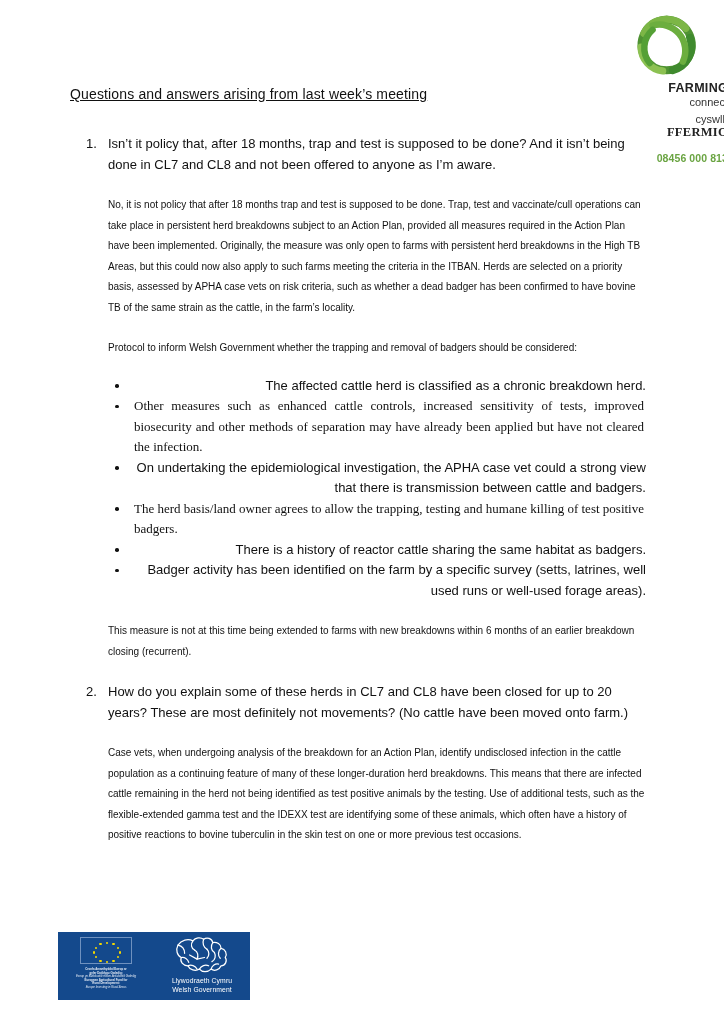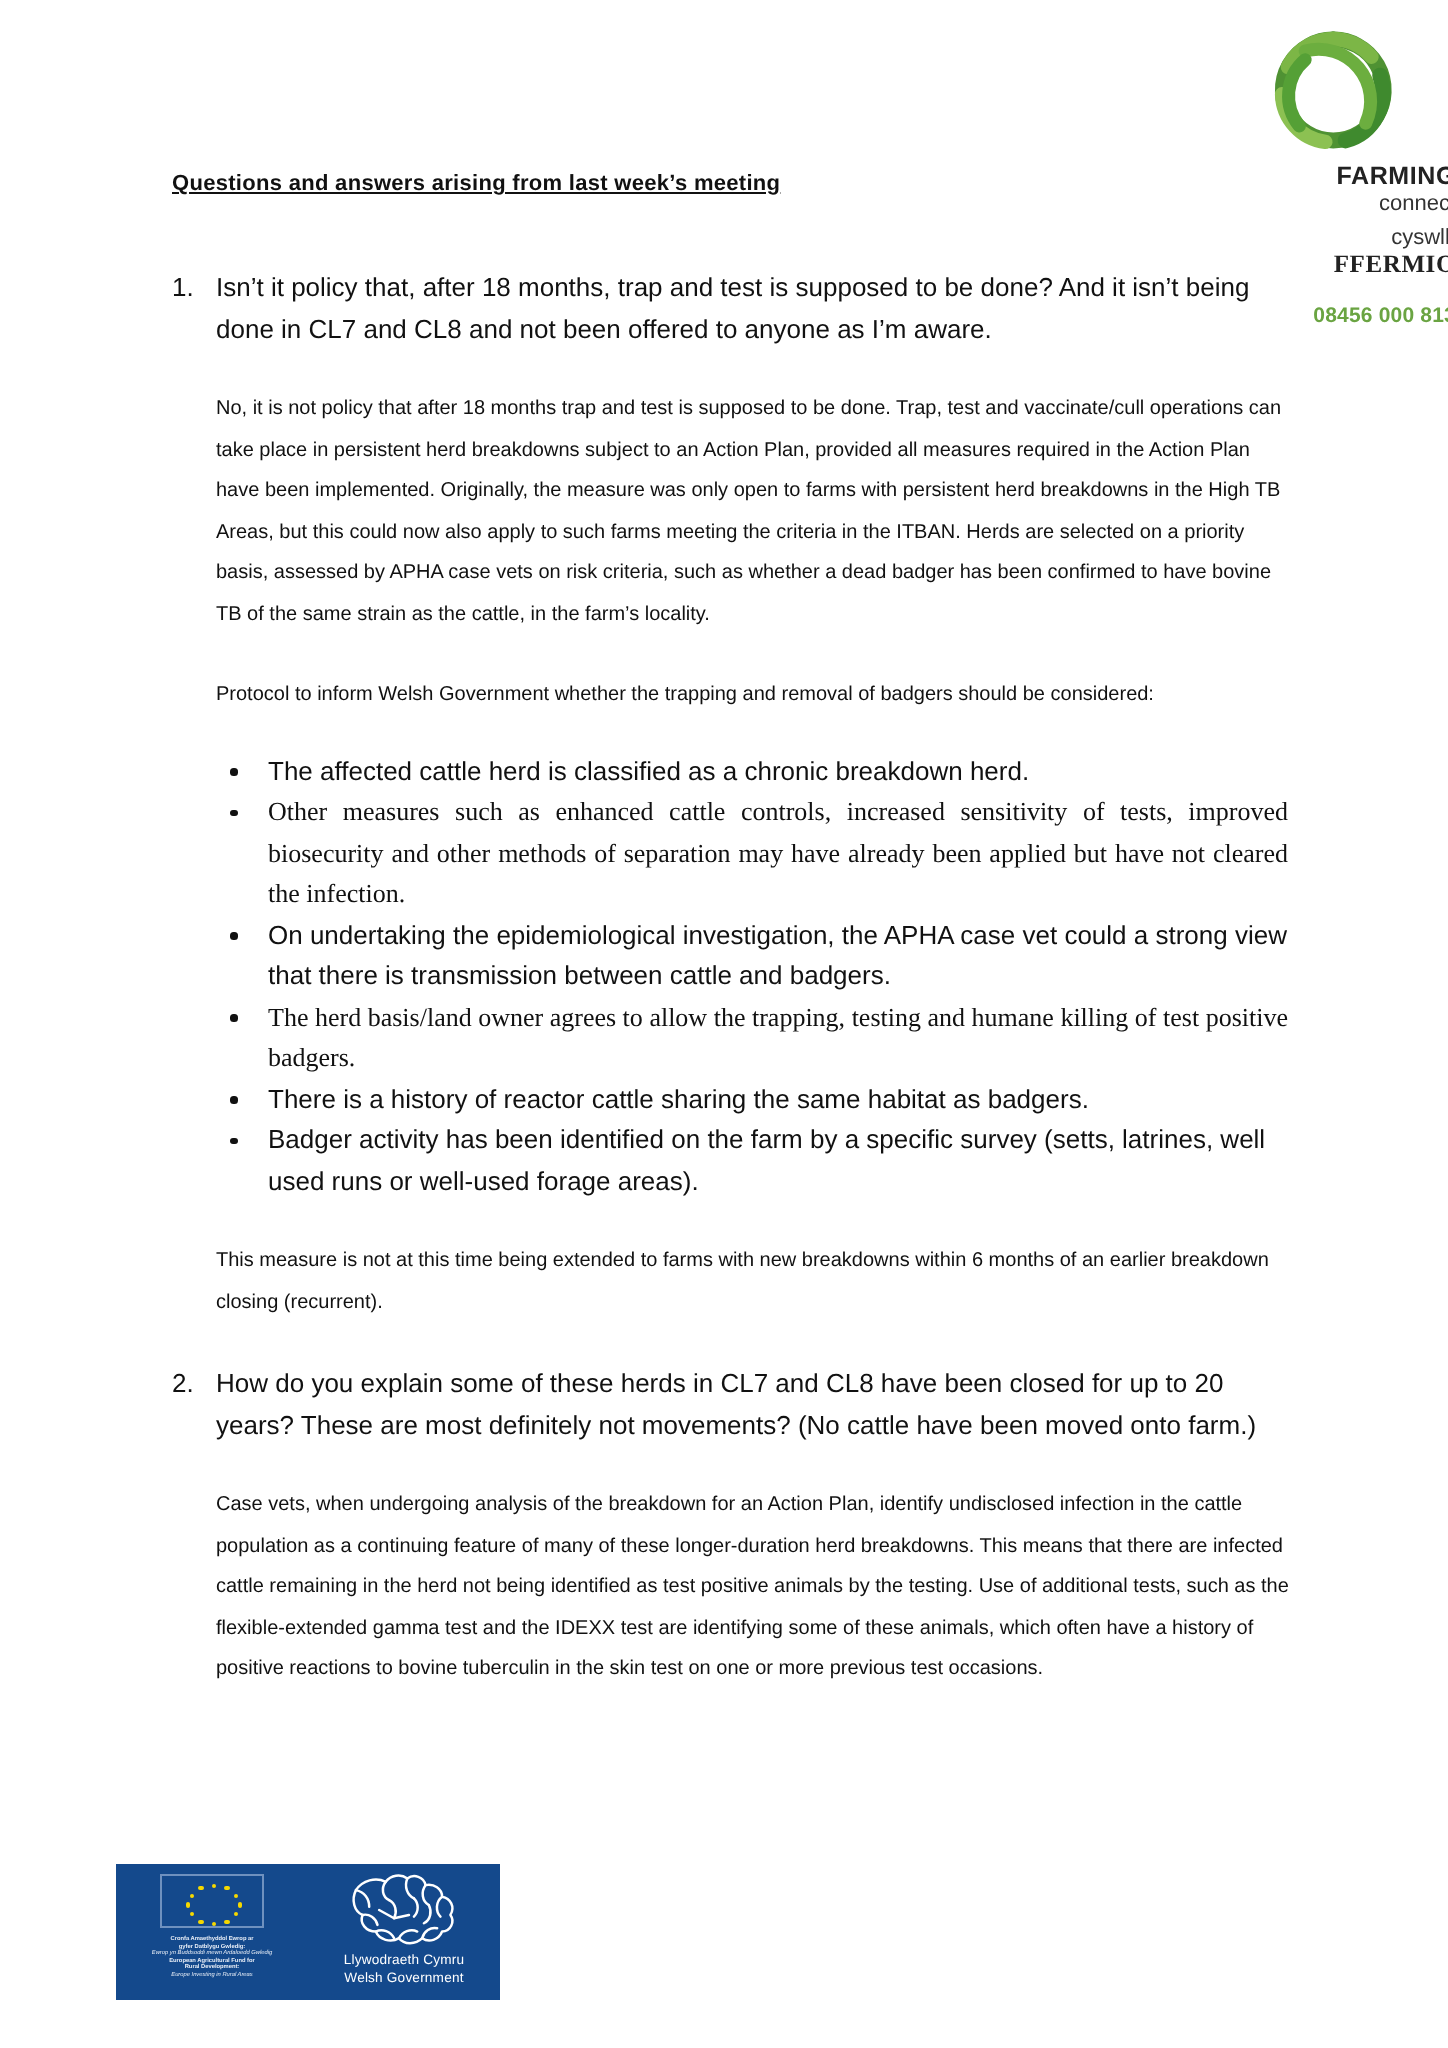--- a/index.html
+++ b/index.html
@@ -64,24 +64,24 @@
     font-size: 10.5px;
     font-weight: bold;
     color: #6aa442;
     letter-spacing: 0.1px;
     white-space: nowrap;
   }
 
   
   .doc-title {
     position: absolute;
-    left: 86px;
+    left: 70px;
     top: 86px;
-    font-size: 11px;
-    font-weight: bold;
+    font-size: 14px;
+    font-weight: normal;
     text-decoration: underline;
     letter-spacing: 0.15px;
     color: #111111;
   }
 
   .content {
     position: absolute;
     left: 86px;
     top: 134px;
     width: 560px;
@@ -118,20 +118,21 @@
     margin: 17px 0 0 0;
     padding: 0 0 0 22px;
   }
   ul.bullets li {
     position: relative;
     padding-left: 26px;
     font-size: 13px;
     line-height: 20.5px;
     color: #111111;
     margin-bottom: 0;
+    text-align: right;
   }
   ul.bullets li.justify {
     text-align: justify;
     padding-right: 2px;
     font-family: Liberation Serif, serif;
   }
   ul.bullets li::before {
     content: "";
     position: absolute;
     left: 7px;

